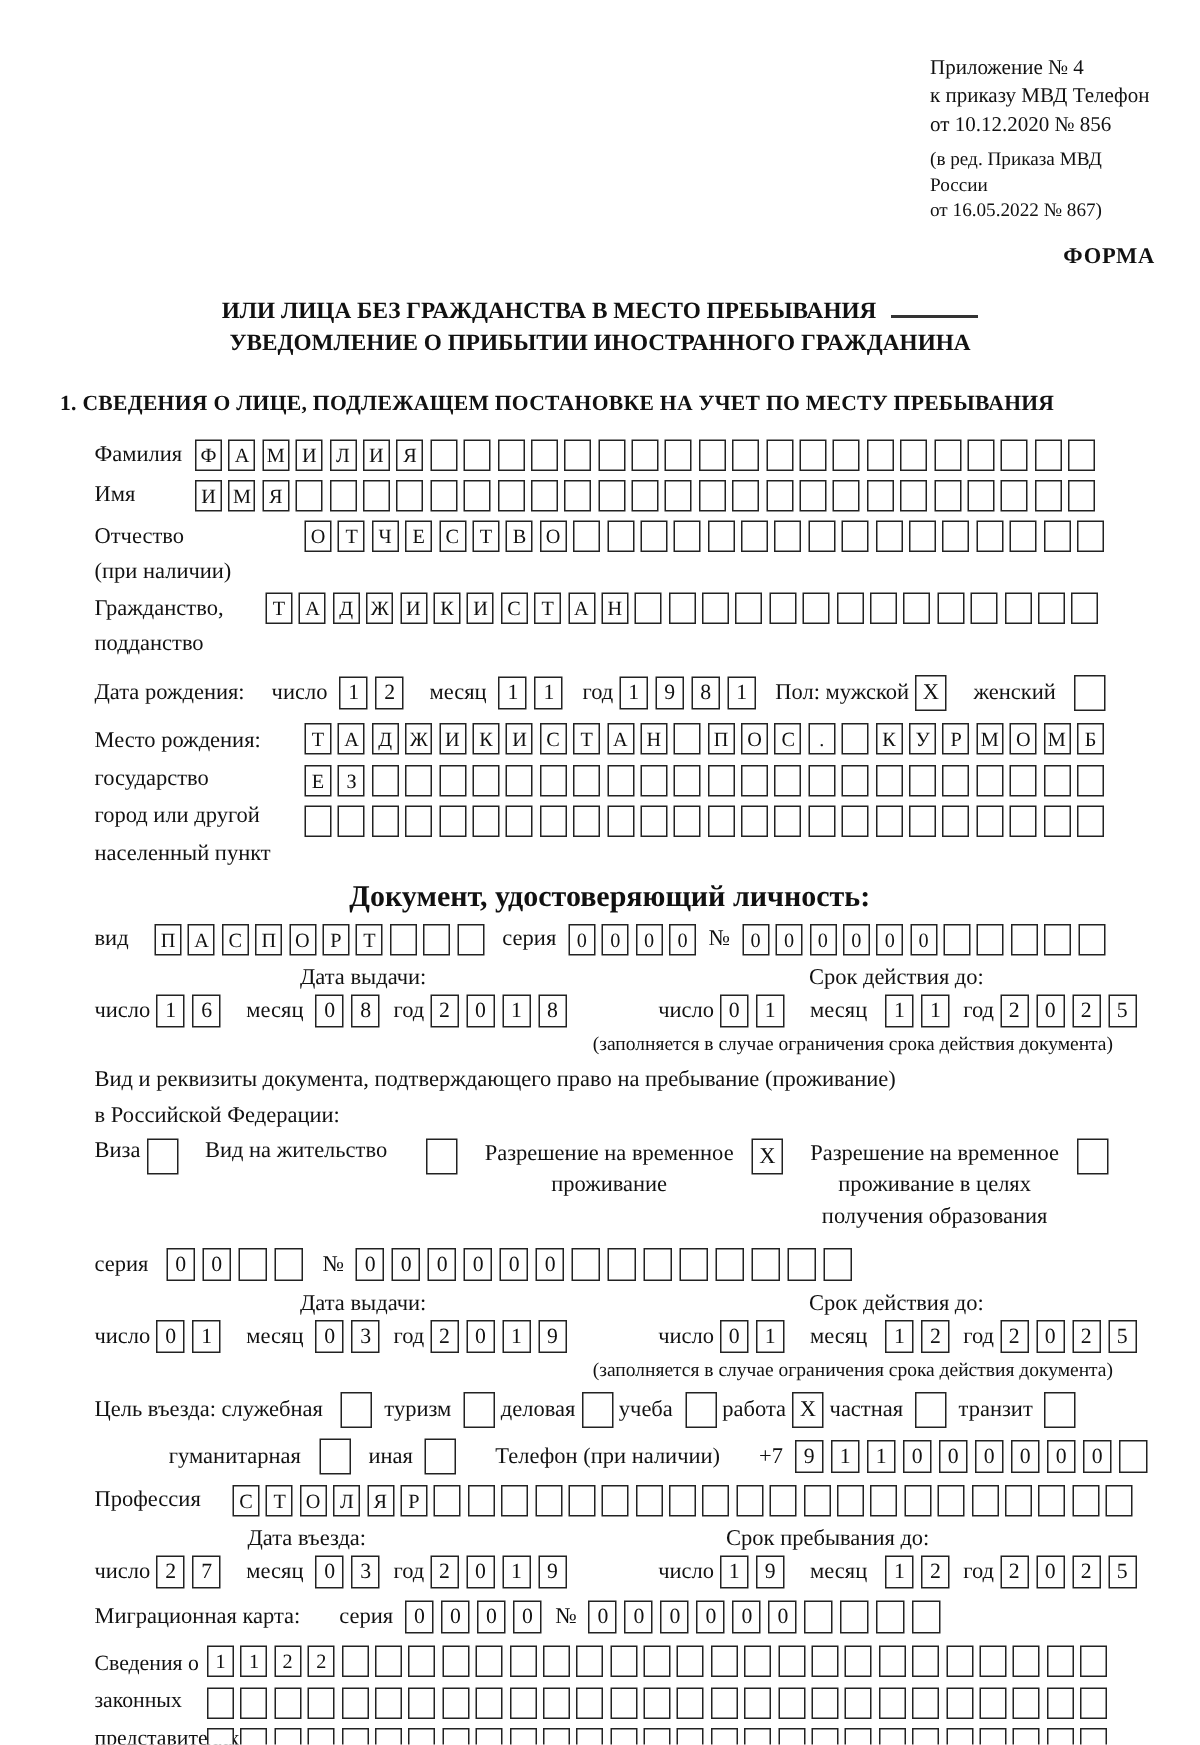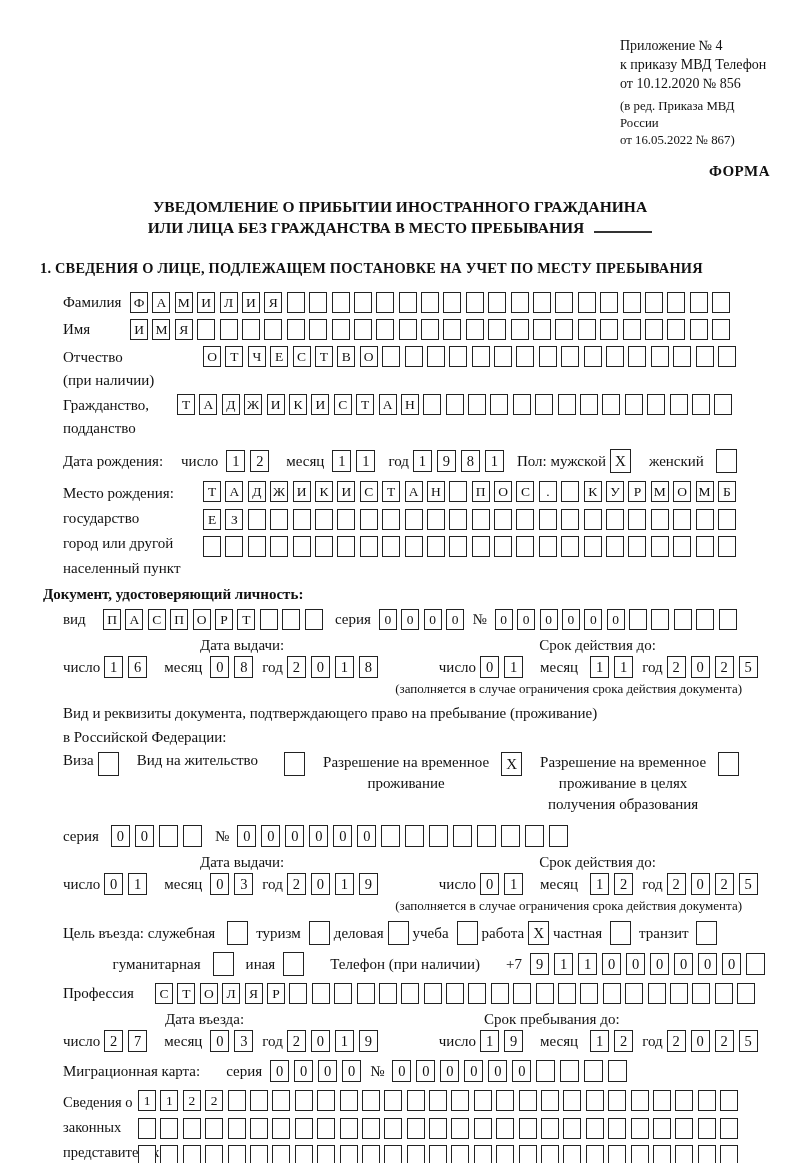--- a/index.html
+++ b/index.html
@@ -23,43 +23,43 @@
   .big .cell{width:17px;height:20px;font-size:14.5px;line-height:20px;margin-right:5px;}
   .cb .cell{width:19px;height:22px;font-size:15px;line-height:22px;margin-right:0;}
   .gap4{width:4px;flex:0 0 auto;}.gap8{width:8px;flex:0 0 auto;}.gap12{width:12px;flex:0 0 auto;}
   .gap18{width:18px;flex:0 0 auto;}.gap26{width:26px;flex:0 0 auto;}
   .twoline{line-height:23px;}
   .note{font-size:13px;text-align:right;padding-right:28px;margin-top:3px;}
   .dhead{display:flex;font-size:15px;margin-top:7px;}
   .stack{display:flex;flex-direction:column;}
   .stack .cells{margin-top:6.5px;}
   .stack .cells:first-child{margin-top:0;}
-  .dochead{font-weight:bold;font-size:15px;margin-top:5px;margin-left:-20px;}
+  .dochead{text-align:center;font-weight:bold;font-size:20px;margin-top:5px;margin-left:-20px;}
   .plain{font-size:15px;margin-top:8px;}
   .cbcol{display:flex;flex-direction:column;align-items:center;font-size:15px;line-height:21px;}
 </style>
 </head>
 <body>
 
 <div class="page">
 
   <div class="appendix">
     <div>Приложение № 4</div>
     <div>к приказу МВД Телефон</div>
     <div>от 10.12.2020 № 856</div>
   </div>
   <div class="edition">
     <div>(в ред. Приказа МВД России</div>
     <div>от 16.05.2022 № 867)</div>
   </div>
   <div class="forma">ФОРМА</div>
 
   <div class="title">
+    <div><span>ИЛИ ЛИЦА БЕЗ ГРАЖДАНСТВА В МЕСТО ПРЕБЫВАНИЯ</span><span class="title-underline"></span></div>
     <div>УВЕДОМЛЕНИЕ О ПРИБЫТИИ ИНОСТРАННОГО ГРАЖДАНИНА</div>
-    <div><span>ИЛИ ЛИЦА БЕЗ ГРАЖДАНСТВА В МЕСТО ПРЕБЫВАНИЯ</span><span class="title-underline"></span></div>
   </div>
 
   <div class="section-title">1. СВЕДЕНИЯ О ЛИЦЕ, ПОДЛЕЖАЩЕМ ПОСТАНОВКЕ НА УЧЕТ ПО МЕСТУ ПРЕБЫВАНИЯ</div>
 
   <div class="row" style="margin-top:15px;">
     <span class="lbl" style="width:67px;">Фамилия</span>
     <span class="cells">
         <span class="cell">Ф</span>
         <span class="cell">А</span>
         <span class="cell">М</span>

